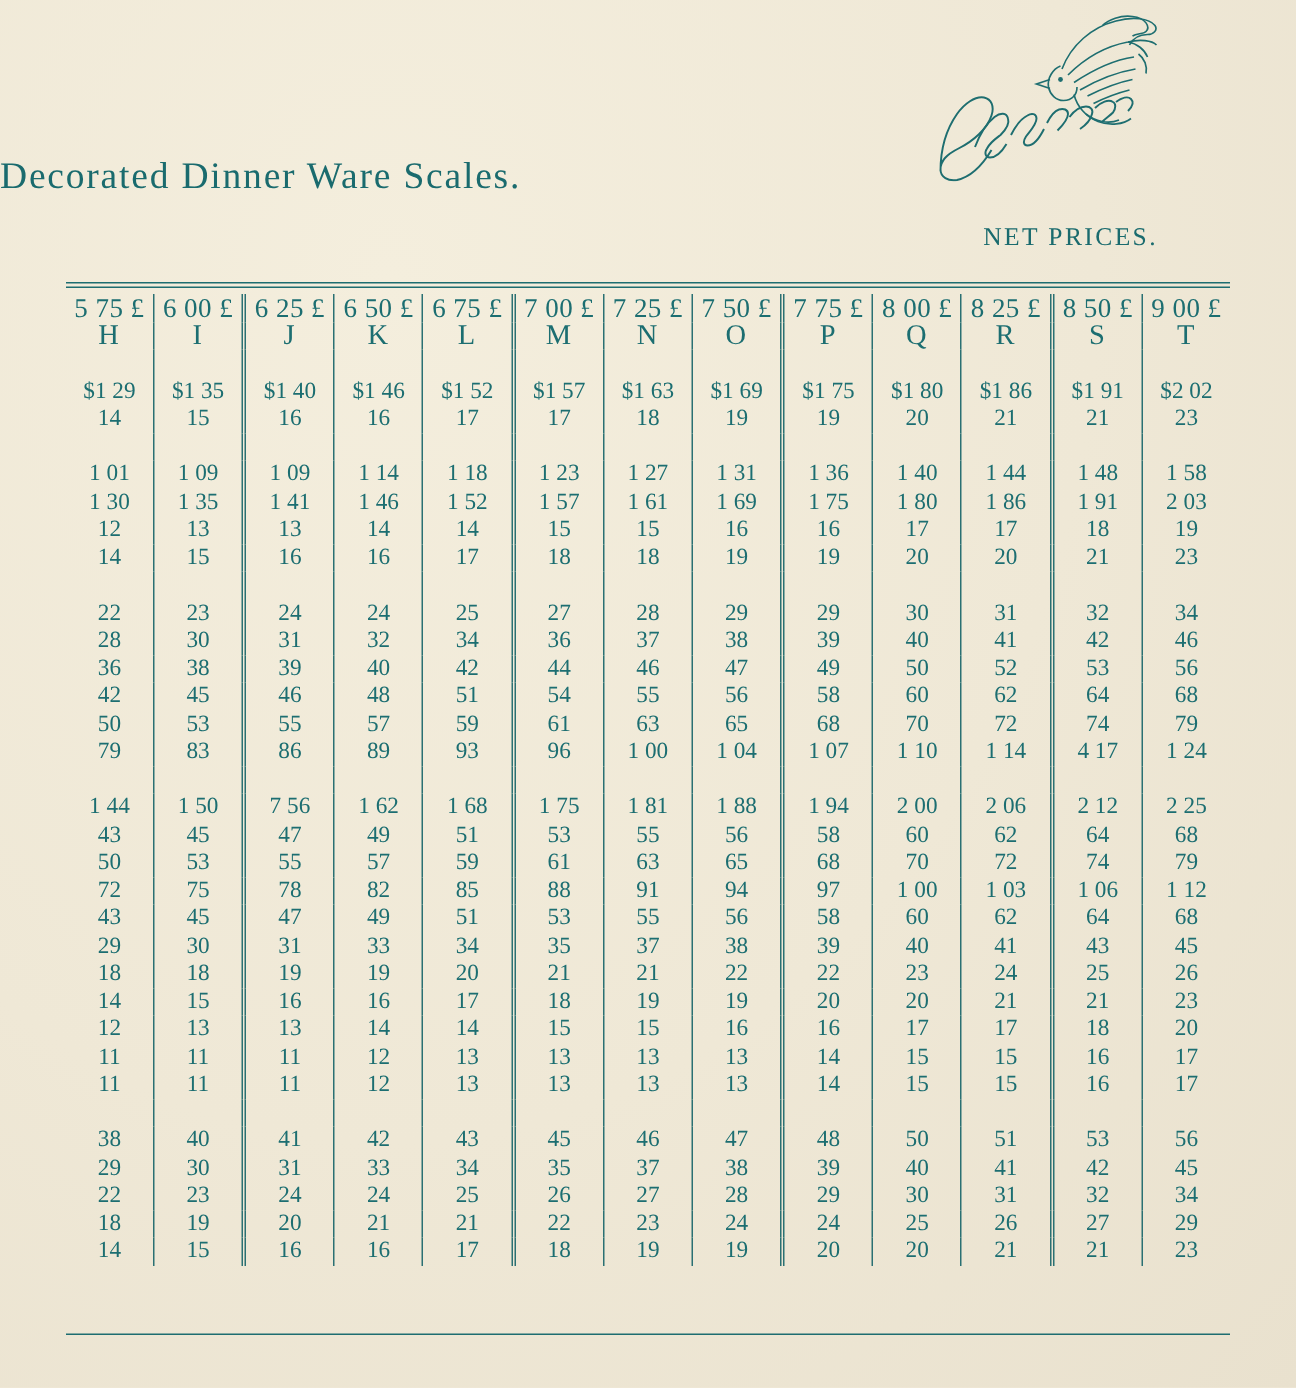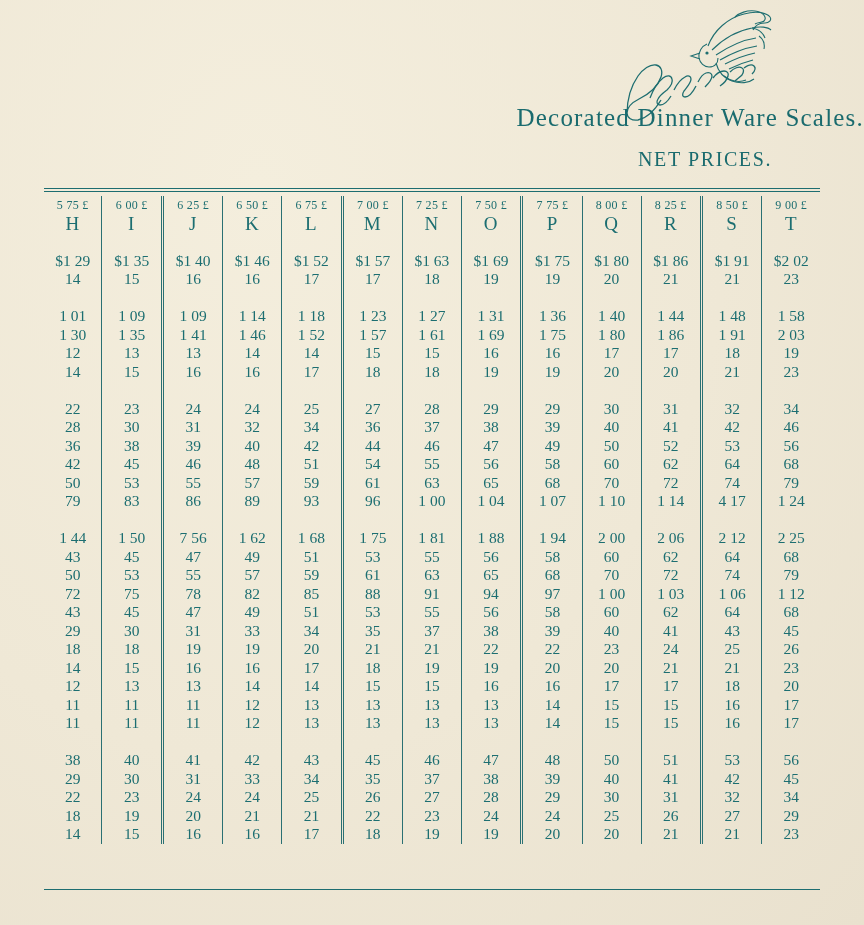--- a/index.html
+++ b/index.html
@@ -16,28 +16,28 @@
     background:
       radial-gradient(ellipse at 30% 20%, #f4eedd 0%, #efe8d6 55%, #e9e1ce 100%);
   }
   .logo{
     position:absolute; right:92px; top:6px; width:160px; height:115px;
     color:#1e6e70;
   }
   .logo svg{display:block;}
   .title{
     position:absolute; left:0; top:104px; width:864px;
-    text-align:right;
+    text-align:left;
     font-size:25px; letter-spacing:1.2px;
     color:#1a6b6e;
     box-sizing:border-box;
   }
   .netprices{
     position:absolute; right:92px; top:148px;
-    font-size:20px; letter-spacing:1.6px;
+    font-size:17px; letter-spacing:1.6px;
     color:#1a6b6e;
   }
   .rule{
     position:absolute; left:44px; width:776px; height:0;
     border-top:1.3px solid #1d6d70;
   }
   .rule.r1{top:188px;}
   .rule.r2{top:191px;}
   .rule.bottom{top:889px;}
 
@@ -55,21 +55,21 @@
     height:18.5px;
     line-height:18.5px;
     white-space:nowrap;
     font-variant-numeric:tabular-nums;
   }
   
   td.sep-l{border-left:1.1px solid #2a7073;}
   td.sep-l2{border-left:3px double #2a7073;}
 
   .hdr-price td{
-    font-size:12px;
+    font-size:18px;
     height:30px;line-height:30px;
     letter-spacing:0.3px;
   }
   .hdr-letter td{
     font-size:19px;
     height:34px;line-height:34px;
     letter-spacing:1px;
   }
   .spacer-row td{height:22px;}
   .thin td{height:18.5px;}

